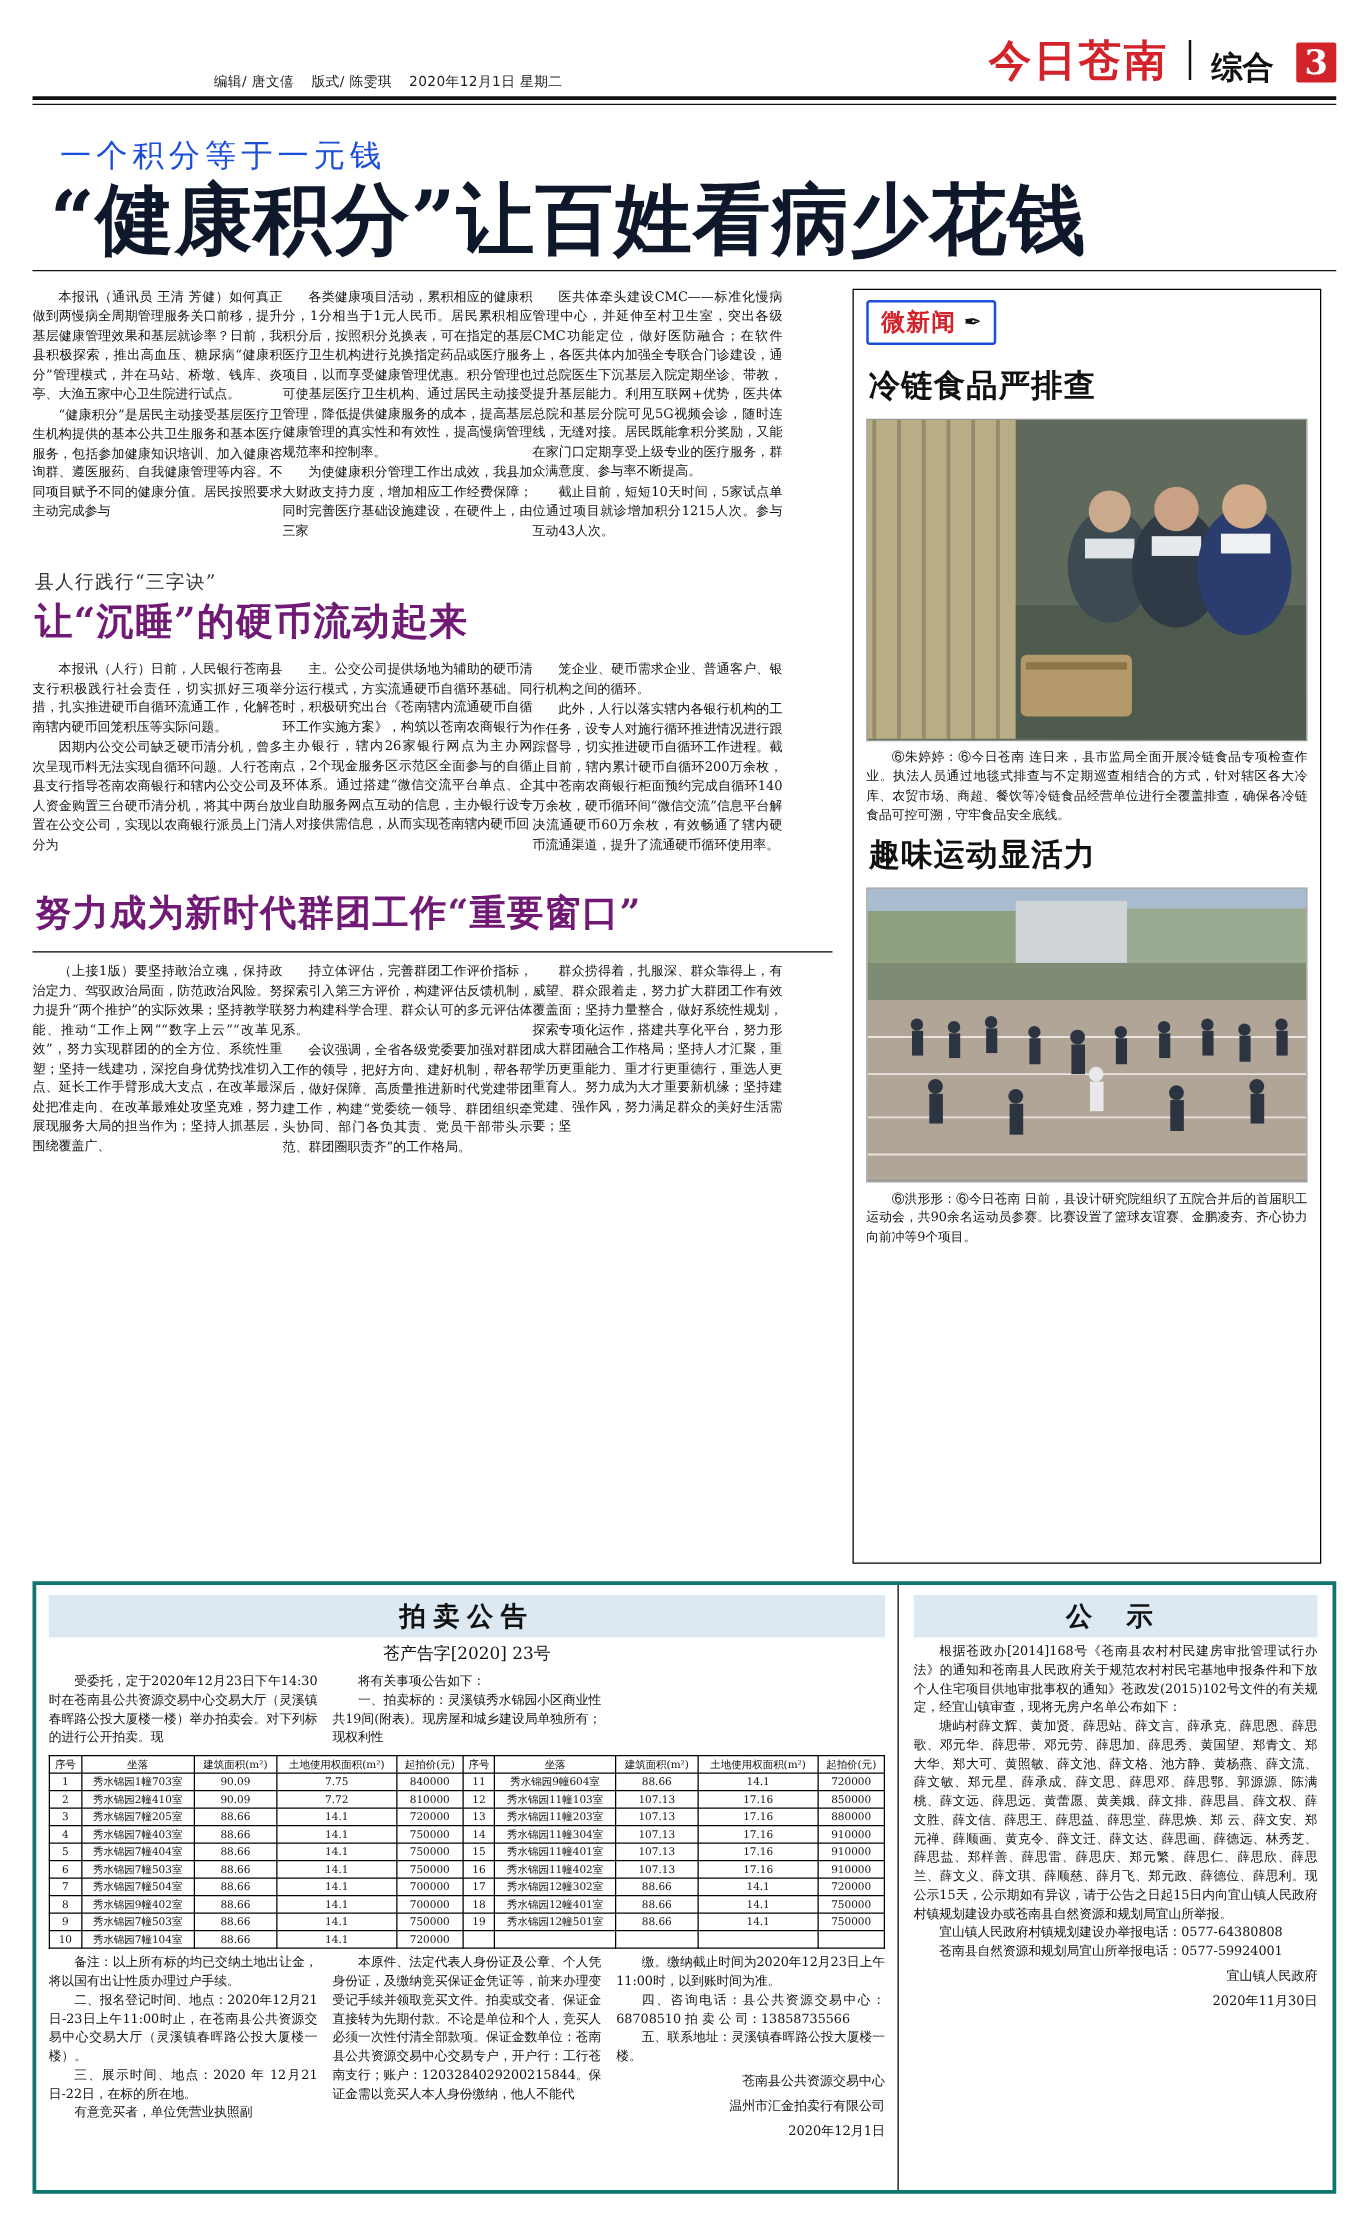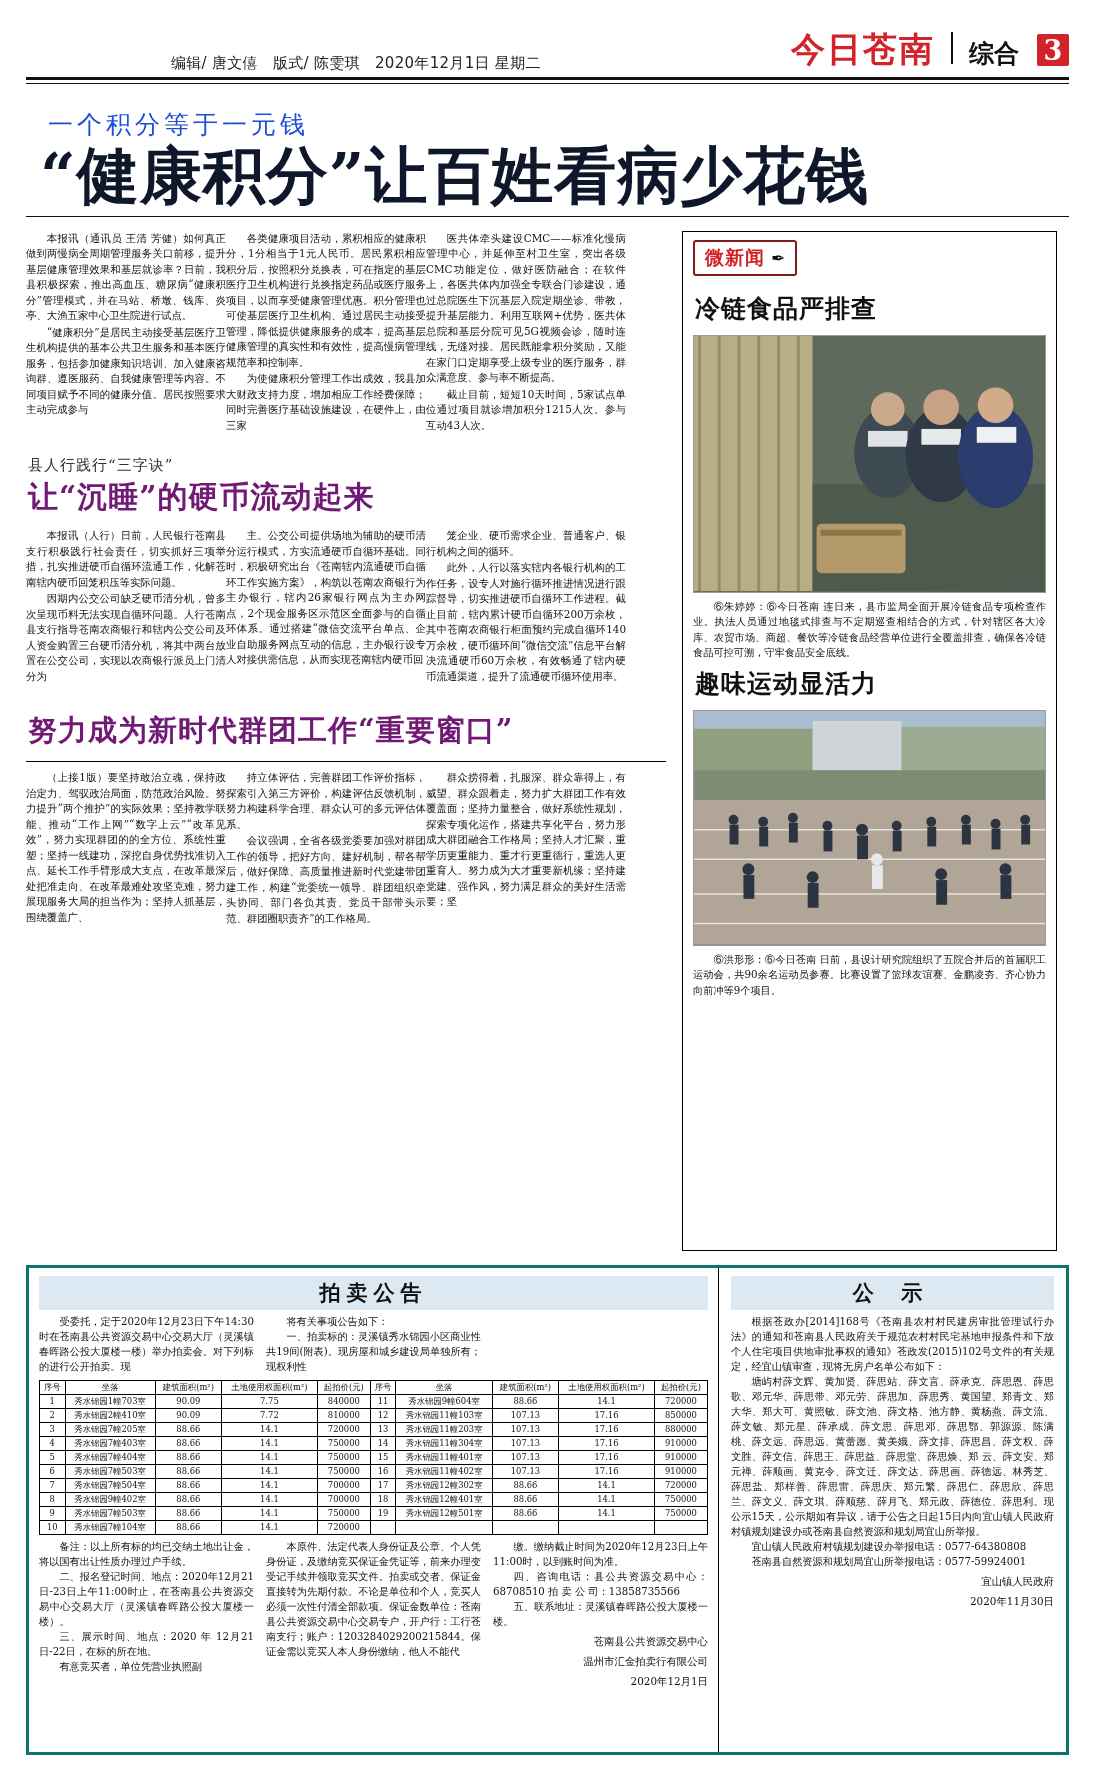--- a/index.html
+++ b/index.html
@@ -55,21 +55,21 @@
     font-weight: bold;
     font-size: 27px;
     width: 32px; height: 32px;
     display: inline-flex; align-items: center; justify-content: center;
     margin-left: 8px;
     border-radius: 2px;
   }
   .mast-credits {
     position: absolute;
     left: 145px; bottom: 4px;
-    font-size: 15px;
+    font-size: 11px;
     color: #222;
     letter-spacing: .3px;
   }
   .mast-credits span { margin-right: 10px; }
   .mast-rule-thin { height: 1px; background: #111; margin-top: 3px; }
 
   
   .kicker {
     font-family: "DejaVu Serif", "Liberation Serif", serif;
     font-size: 25px;
@@ -134,21 +134,21 @@
   
   .right-box {
     border: 1px solid #000;
     padding: 8px 10px 10px 10px;
     height: 1020px;
   }
   .wx-badge {
     display: inline-flex;
     align-items: center;
     gap: 6px;
-    border: 2px solid #7f1d1d;
+    border: 2px solid #1d4ed8;
     border-radius: 3px;
     padding: 3px 10px;
     margin-bottom: 10px;
   }
   .wx-badge .txt {
     color: #d2232a;
     font-family: "DejaVu Serif", "Liberation Serif", serif;
     font-weight: bold;
     font-size: 19px;
     letter-spacing: 1px;
@@ -399,20 +399,21 @@
         </div>
         <p class="cap">⑥洪形形：⑥今日苍南 日前，县设计研究院组织了五院合并后的首届职工运动会，共90余名运动员参赛。比赛设置了篮球友谊赛、金鹏凌夯、齐心协力向前冲等9个项目。</p>
       </div>
     </div>
   </div>
 
   <div class="bottom">
 
     <div class="bt-left">
       <div class="bt-title">拍卖公告</div>
+      <div class="bt-sub">苍产告字[2020] 23号</div>
       <div class="bt-cols">
         <div class="bt-col">
           <p class="indent">受委托，定于2020年12月23日下午14:30时在苍南县公共资源交易中心交易大厅（灵溪镇春晖路公投大厦楼一楼）举办拍卖会。对下列标的进行公开拍卖。现</p>
         </div>
         <div class="bt-col">
           <p class="indent">将有关事项公告如下：</p>
           <p class="indent">一、拍卖标的：灵溪镇秀水锦园小区商业性共19间(附表)。现房屋和城乡建设局单独所有；现权利性</p>
         </div>
         <div class="bt-col">
           <p>&nbsp;</p>

